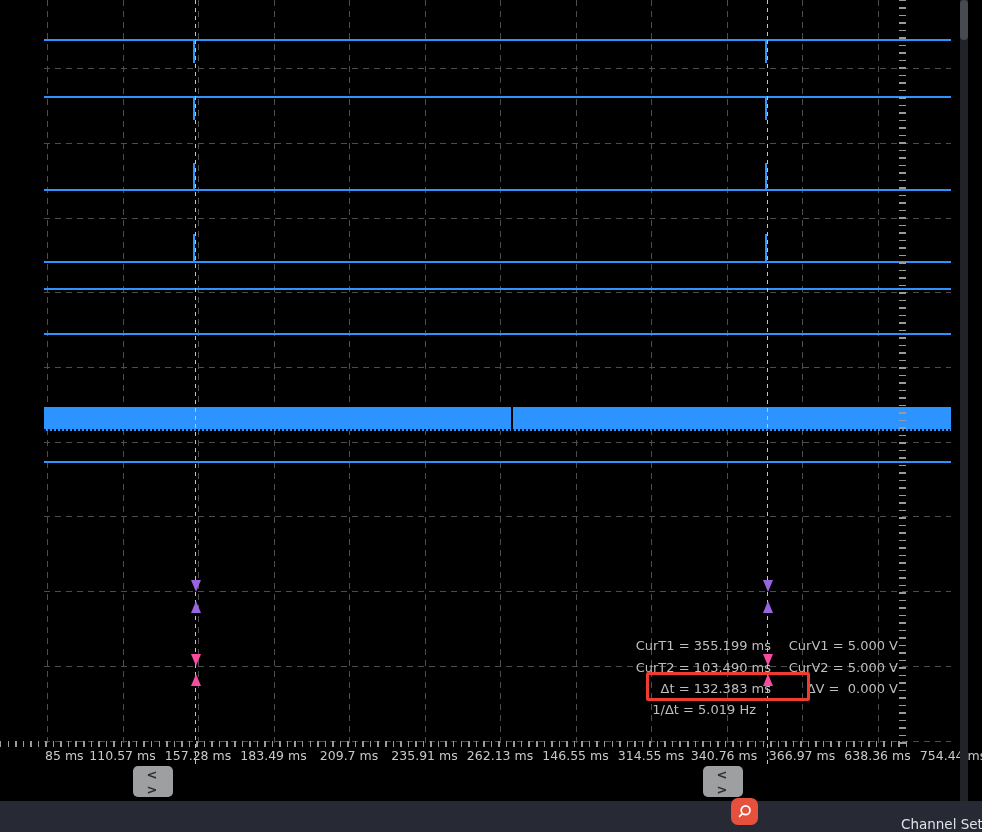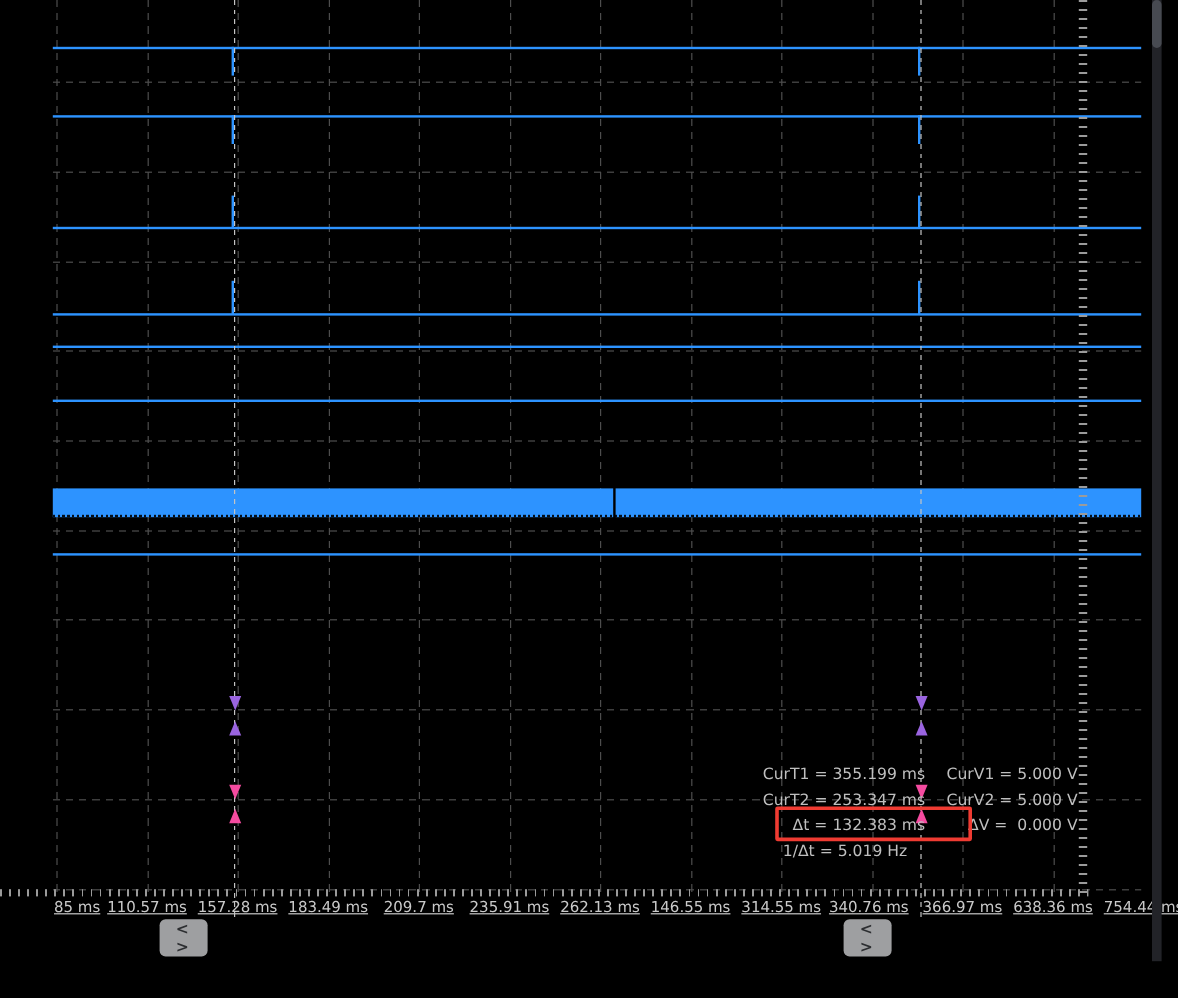--- a/index.html
+++ b/index.html
@@ -25,21 +25,21 @@
   .cursor-line { position:absolute; top:0; width:1px; height:766px;
     background:repeating-linear-gradient(180deg,#c4c4c4 0 4px,transparent 4px 8px); }
   .marker { position:absolute; width:0; height:0; }
 
   .tick-strip-bottom { position:absolute; left:0; top:741px; width:907px; height:6px;
     background:repeating-linear-gradient(90deg,#9b9b9b 0 1.5px,transparent 1.5px 7.55px); }
   .tick-strip-right { position:absolute; left:899px; top:0; width:7px; height:747px;
     background:repeating-linear-gradient(180deg,#9b9b9b 0 1.5px,transparent 1.5px 7.5px); }
 
   .x-label { position:absolute; top:748px; transform:translateX(-50%);
-    color:#c9c9c9; font-size:12.5px; white-space:nowrap;text-decoration:underline; }
+    color:#c9c9c9; font-size:12.5px; white-space:nowrap; }
   .x-label.edge { transform:none; }
 
   .readout-line { position:absolute; color:#bfbfbf; font-size:13px;
     white-space:pre; text-align:right; }
   .red-box { position:absolute; left:602px; top:672px; width:158px; height:23px;
     border:3px solid var(--highlight,#ef3b32); border-radius:2px; }
 
   .handle { position:absolute; top:766px; width:40px; height:31px;
     background:#9e9fa1; border:none; border-radius:5px; color:#2c2e31;
     font-size:13px; font-weight:bold; letter-spacing:2px; cursor:pointer;
@@ -133,31 +133,40 @@
         <div class="x-label" style="left: 531.5px;">146.55 ms</div>
         <div class="x-label" style="left: 607px;">314.55 ms</div>
         <div class="x-label" style="left: 680px;">340.76 ms</div>
         <div class="x-label" style="left: 758px;">366.97 ms</div>
         <div class="x-label" style="left: 833.5px;">638.36 ms</div>
         <div class="x-label" style="left: 909px;">754.44 ms</div>
       </div>
 
     <div class="layer">
       <div class="readout-line" style="top:638px;right:255px">CurT1 = 355.199 ms</div>
-      <div class="readout-line" style="top:660px;right:255px">CurT2 = 253.347 ms</div>
+      <div class="readout-line" style="top:660px;right:255px">CurT2 = 103.490 ms</div>
       <div class="readout-line" style="top:681px;right:255px">Δt = 132.383 ms</div>
       <div class="readout-line" style="top:702px;right:270px">1/Δt = 5.019 Hz</div>
       <div class="readout-line" style="top:638px;right:128px">CurV1 = 5.000 V</div>
       <div class="readout-line" style="top:660px;right:128px">CurV2 = 5.000 V</div>
       <div class="readout-line" style="top:681px;right:128px">ΔV =  0.000 V</div>
       <div class="red-box"></div>
     </div>
 
     <button class="handle" style="left:133px">&lt; &gt;</button>
     <button class="handle" style="left:703px">&lt; &gt;</button>
   </div>
 
   <div class="scroll-track">
     <div class="scroll-thumb"></div>
   </div>
 
+  <div class="bottom-bar">
+    <button class="magnifier-btn">
+      <svg width="18" height="18" viewBox="0 0 18 18">
+        <circle cx="9.6" cy="7.2" r="4.4" fill="none" stroke="#ffffff" stroke-width="1.7"></circle>
+        <line x1="6.4" y1="10.6" x2="3.6" y2="13.4" stroke="#ffffff" stroke-width="1.7" stroke-linecap="round"></line>
+      </svg>
+    </button>
+    <div class="channel-label">Channel Set</div>
+  </div>
 
 </div>
 
 </body></html>

